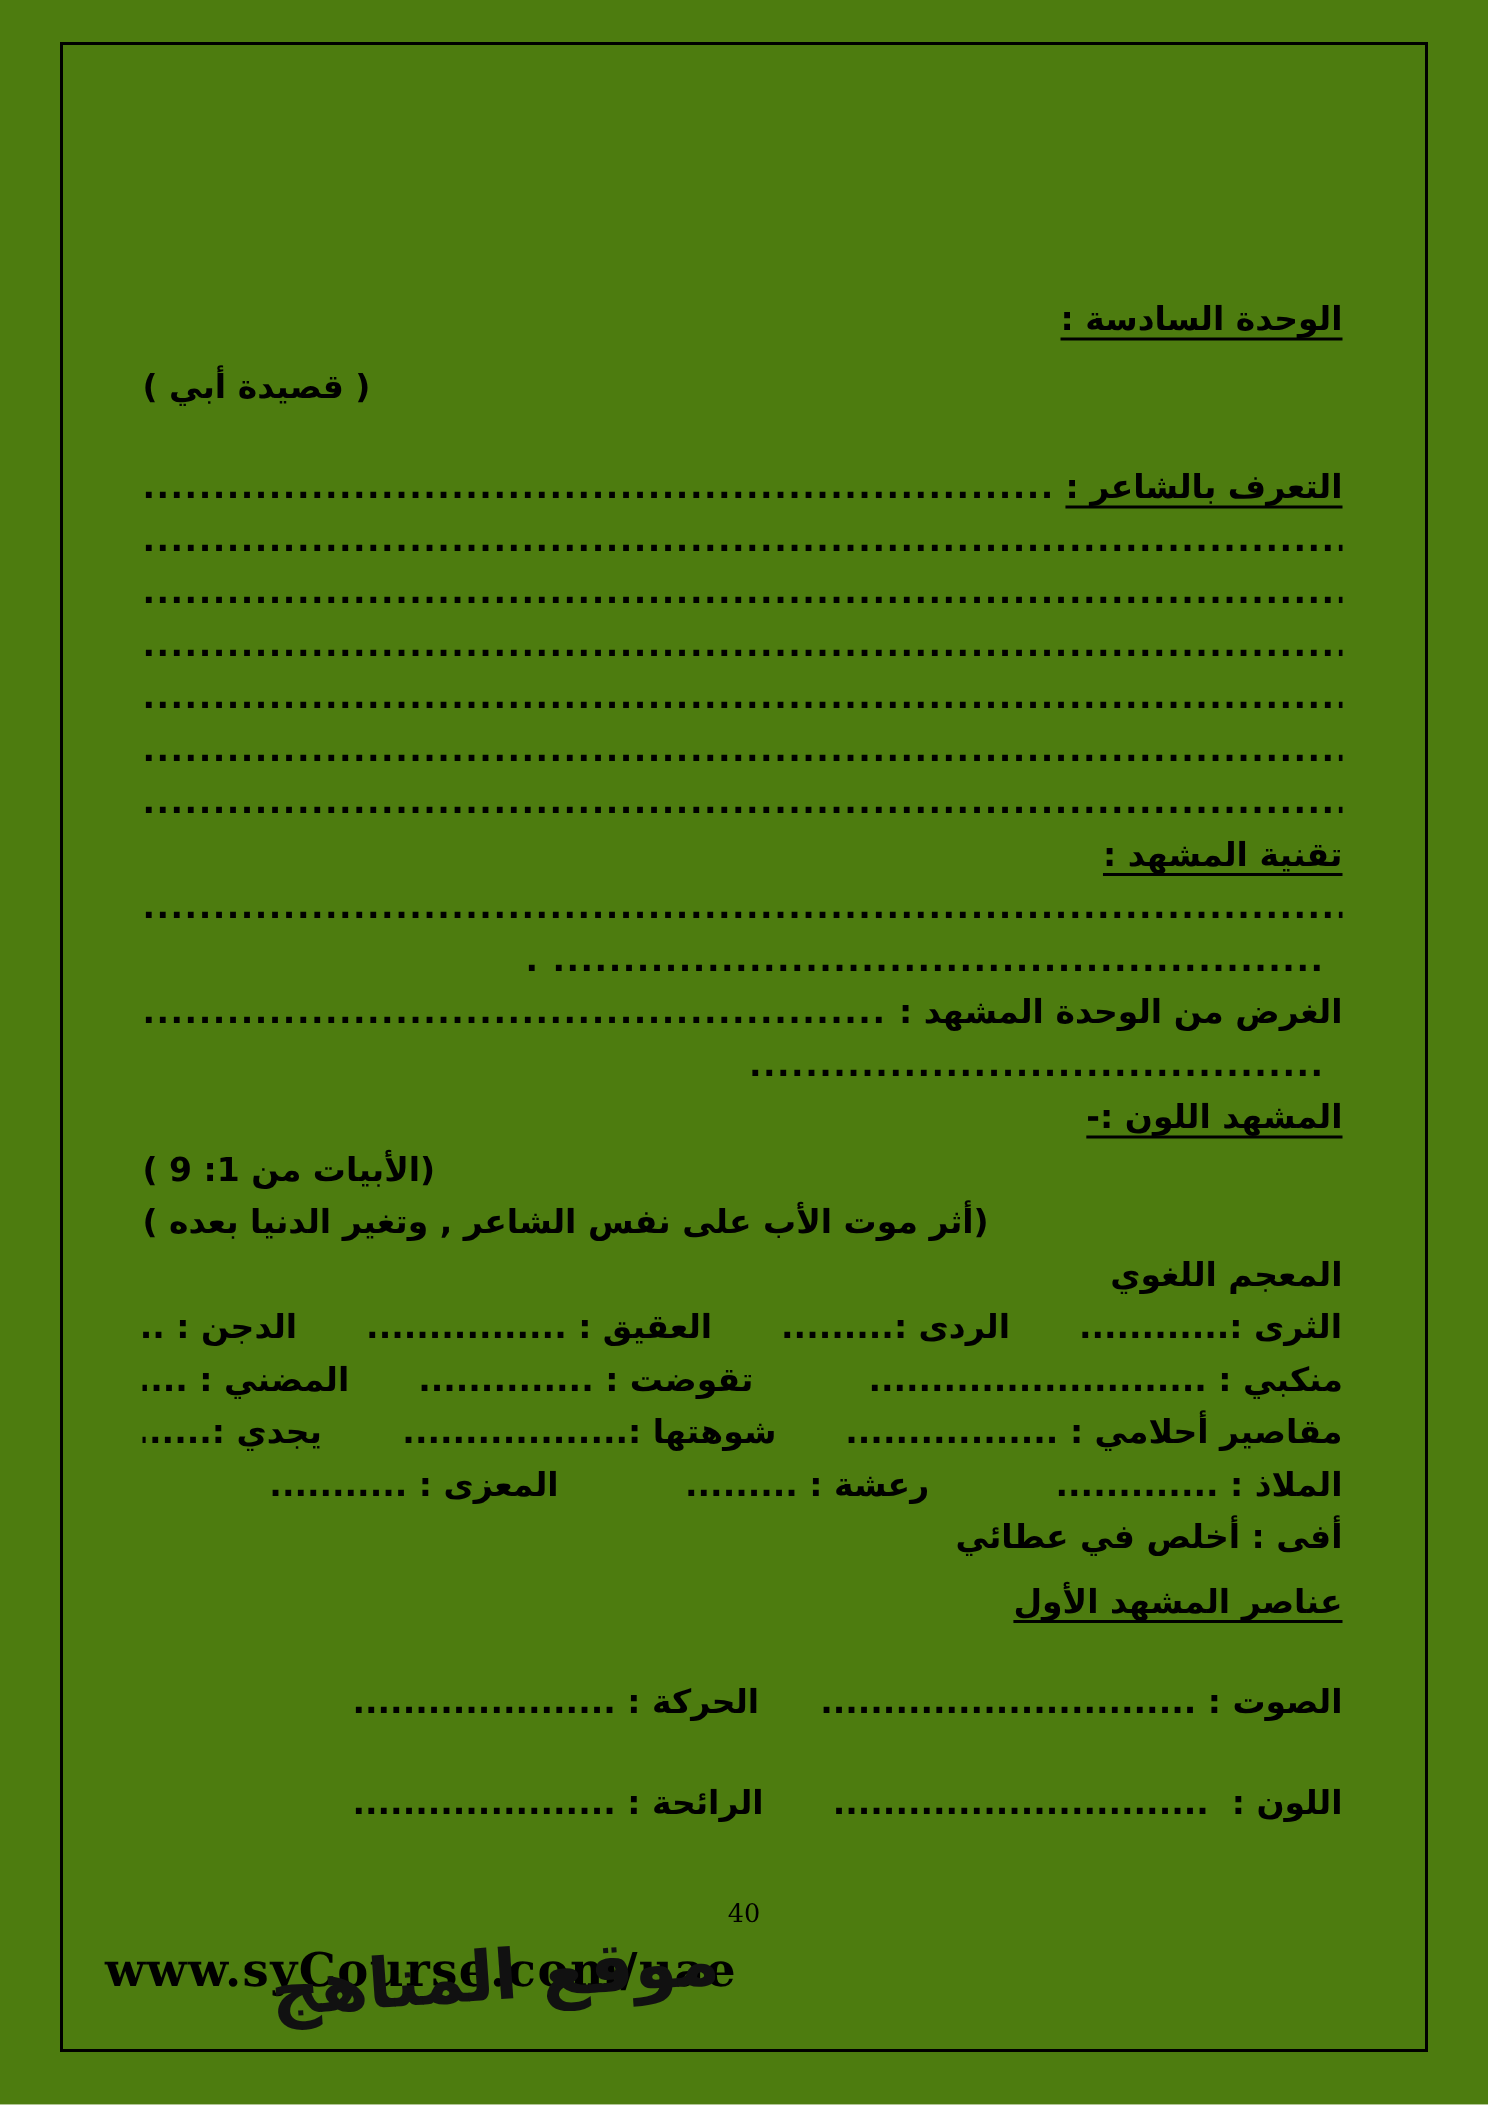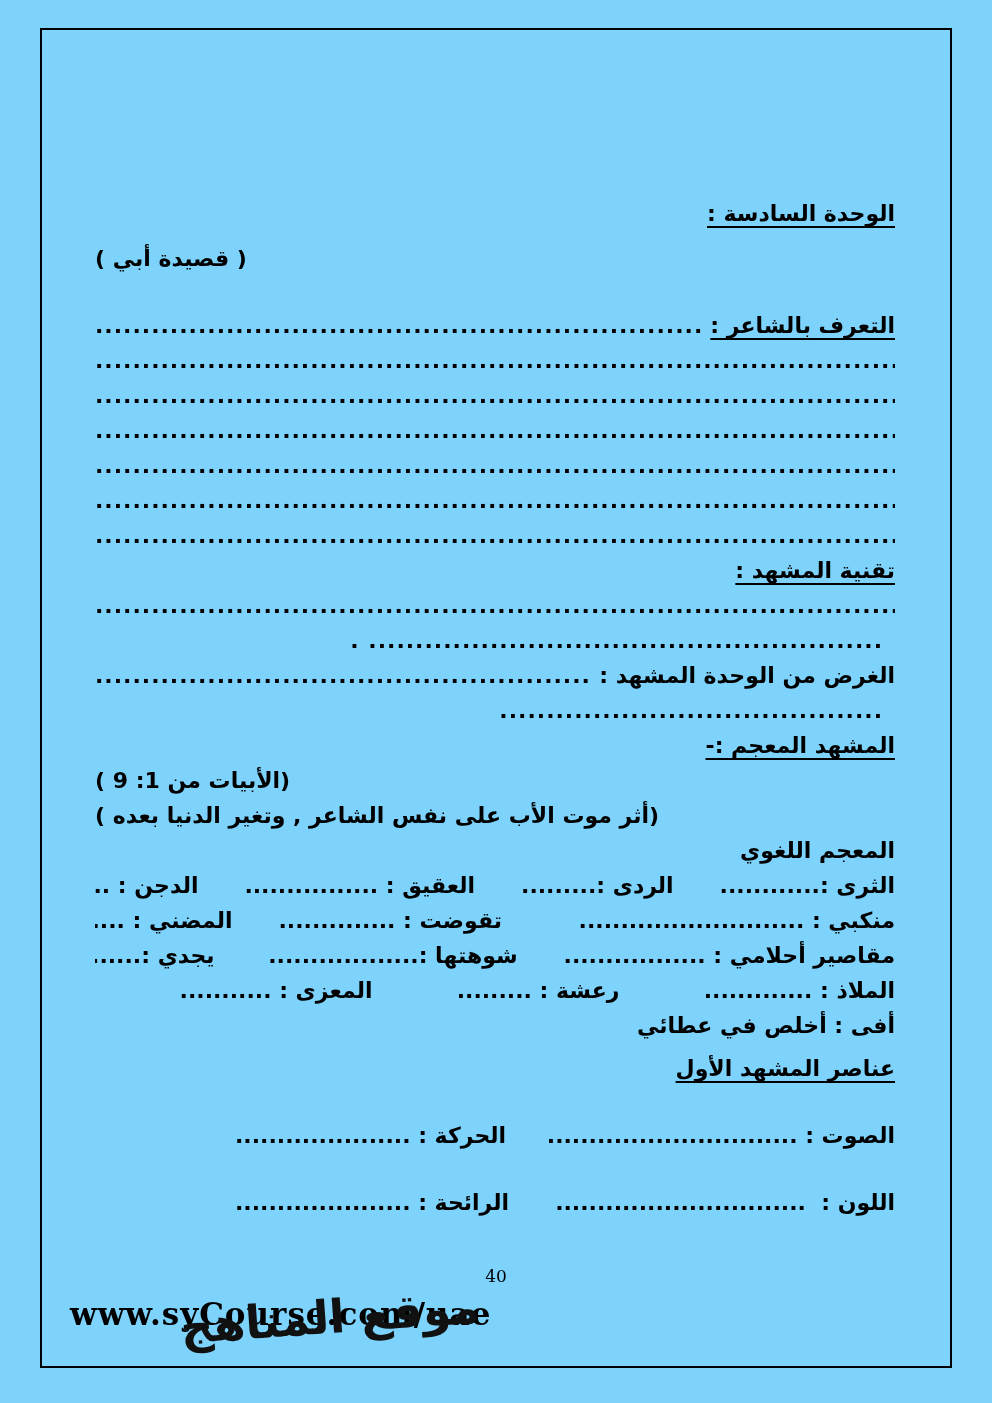--- a/index.html
+++ b/index.html
@@ -1,19 +1,19 @@
 <!DOCTYPE html>
 <html lang="ar"><head>
 <meta charset="utf-8">
 <style>
   html,body { margin:0; padding:0; background:#ffffff; }
   .page {
     position:relative;
     width:992px; height:1403px;
-    background:#7dd3fc;
+    background:#4d7c0f;
     color:#000;
     font-family:"DejaVu Sans", sans-serif;
     font-weight:bold;
     overflow:hidden;
   }
   .frame {
     position:absolute;
     left:40px; top:28px;
     width:908px; height:1336px;
     border:2px solid #000;
@@ -107,21 +107,21 @@
     <div class="dotline">........................................................................................................................</div>
     <div class="short-dots inset">. .......................................................</div>
 
     <div class="fill-line">
       <span class="lbl">الغرض من الوحدة المشهد :</span>
       <span class="dots">..........................................................................................</span>
     </div>
     <div class="short-dots inset">.........................................</div>
 
     <div>
-      <span class="uline">المشهد المعجم :-</span>
+      <span class="uline">المشهد اللون :-</span>
     </div>
     <div class="center">(الأبيات من 1: 9 )</div>
     <div class="center">(أثر موت الأب على نفس الشاعر , وتغير الدنيا بعده )</div>
 
     <div>المعجم اللغوي</div>
 
     <div class="vocab">الثرى :............      الردى :.........      العقيق : ................      الدجن : ...............</div>
     <div class="vocab">منكبي : ...........................          تقوضت : ..............      المضني : .............</div>
     <div class="vocab">مقاصير أحلامي : .................      شوهتها :..................       يجدي :...............</div>
     <div class="vocab">الملاذ : .............           رعشة : .........           المعزى : ...........</div>

